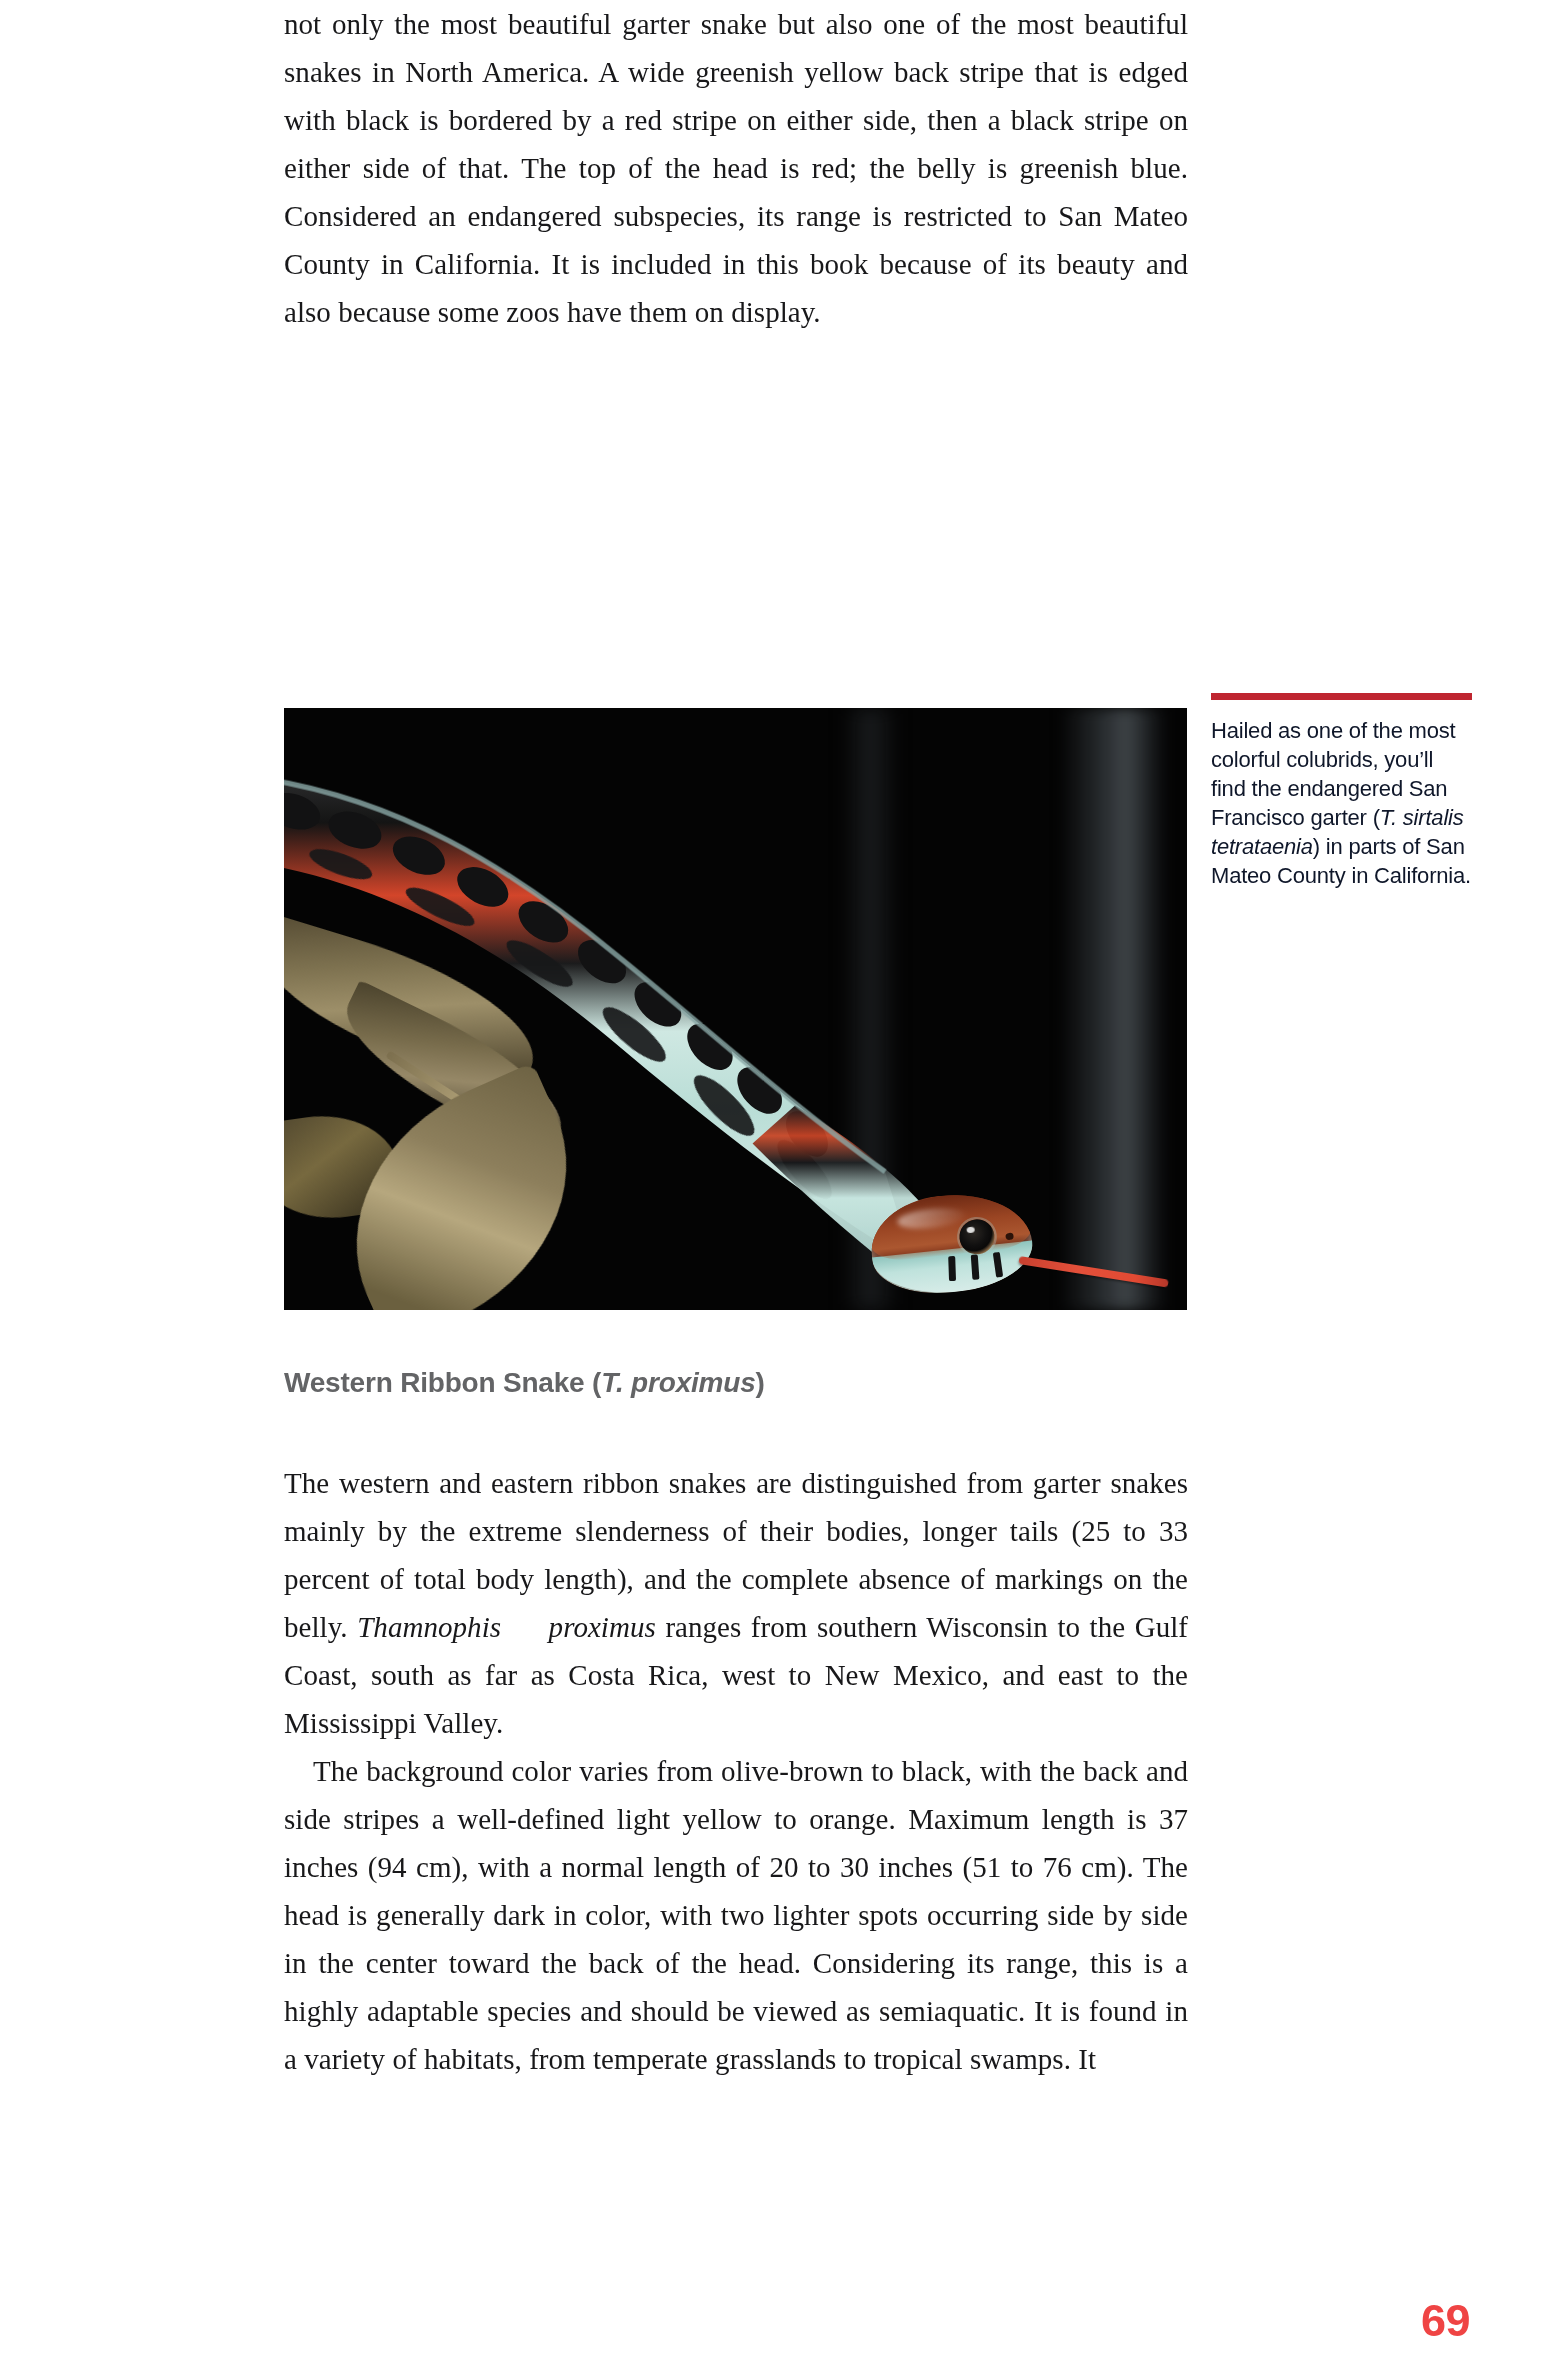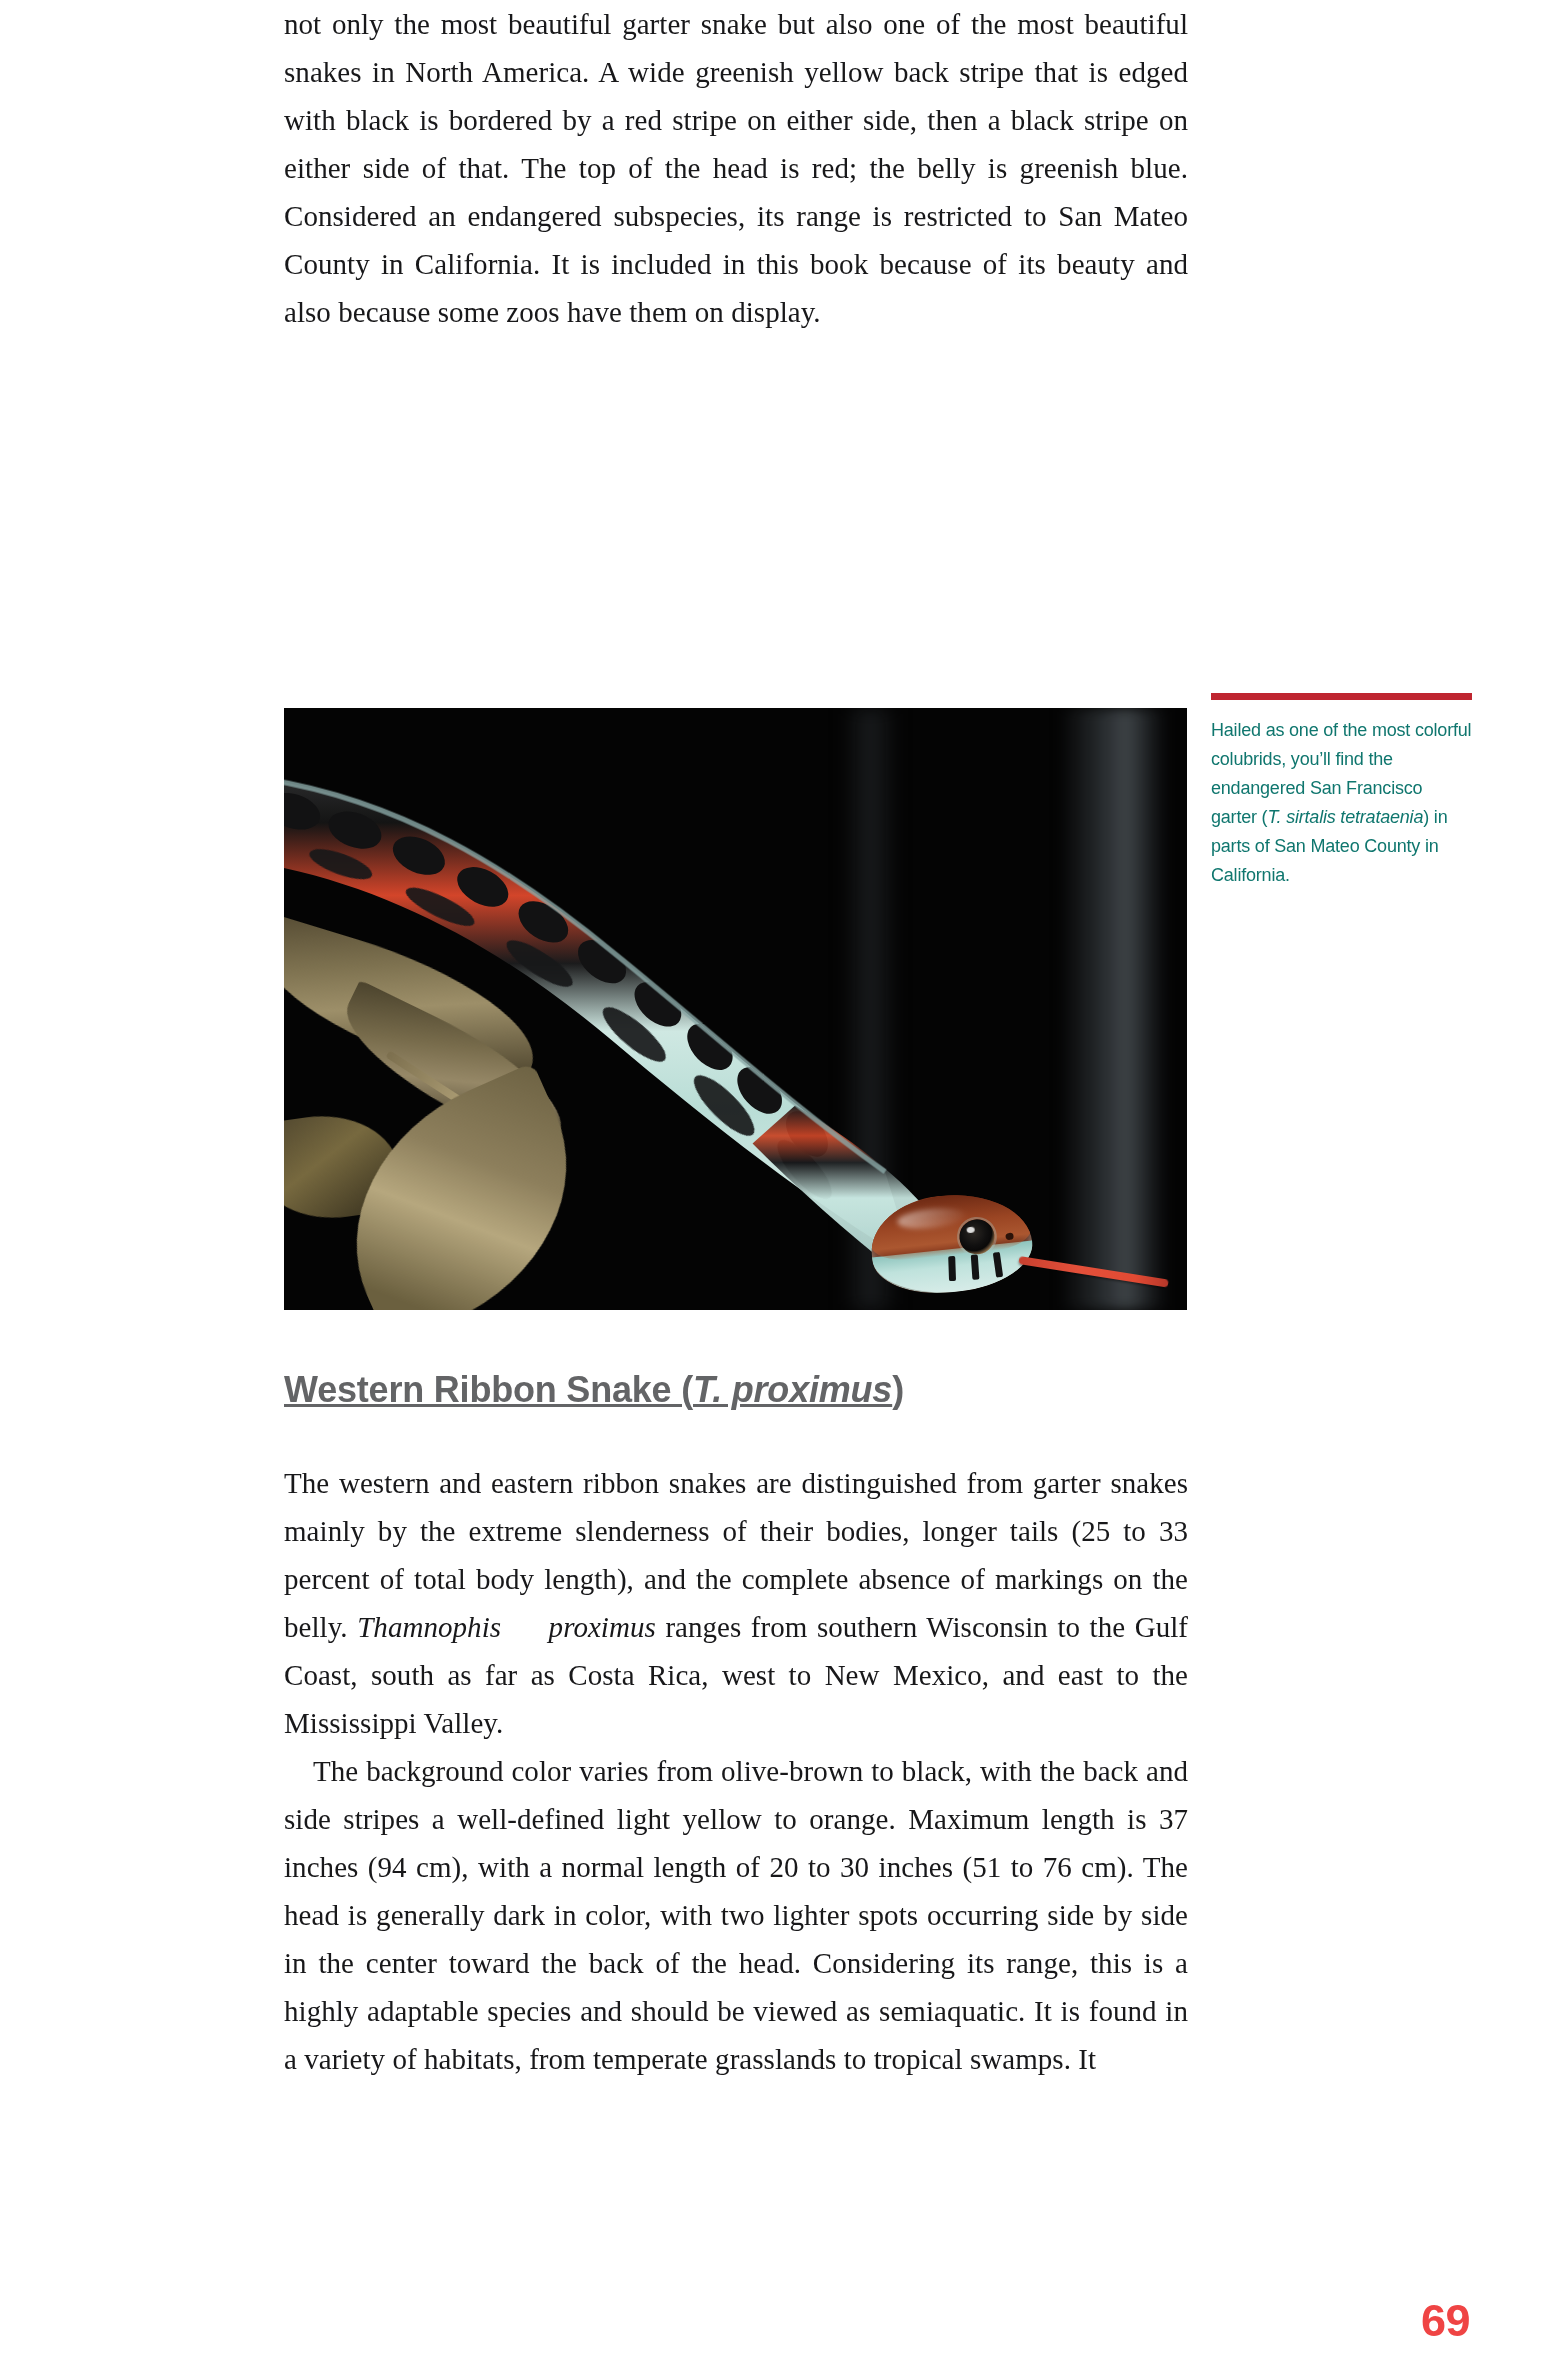--- a/index.html
+++ b/index.html
@@ -235,46 +235,45 @@
   }
 
   
   .section-heading {
     position: absolute;
     left: 284px;
     top: 1341px;
     width: 904px;
     font-family: "Liberation Sans", "DejaVu Sans", sans-serif;
     font-weight: bold;
-    font-size: 36px;
+    font-size: 28px;
     line-height: 37px;
     color: #636466;
     letter-spacing: -0.2px;
-    text-decoration: underline;
   }
   .section-heading i { font-style: italic; }
 
   
   .caption-col {
     position: absolute;
     left: 1211px;
     top: 693px;
     width: 261px;
   }
   .caption-rule {
     width: 100%;
     height: 7px;
     background: #bf2530;
     margin-bottom: 16px;
   }
   .caption-text {
     font-family: "Liberation Sans", "DejaVu Sans", sans-serif;
-    font-size: 18px;
+    font-size: 22px;
     line-height: 29px;
-    color: #0f766e;
+    color: #0f172a;
     letter-spacing: -0.2px;
   }
   .caption-text i { font-style: italic; }
 </style>
 </head>
 <body>
 
 <div class="page">
 
   <div class="text-col" id="para-top">

